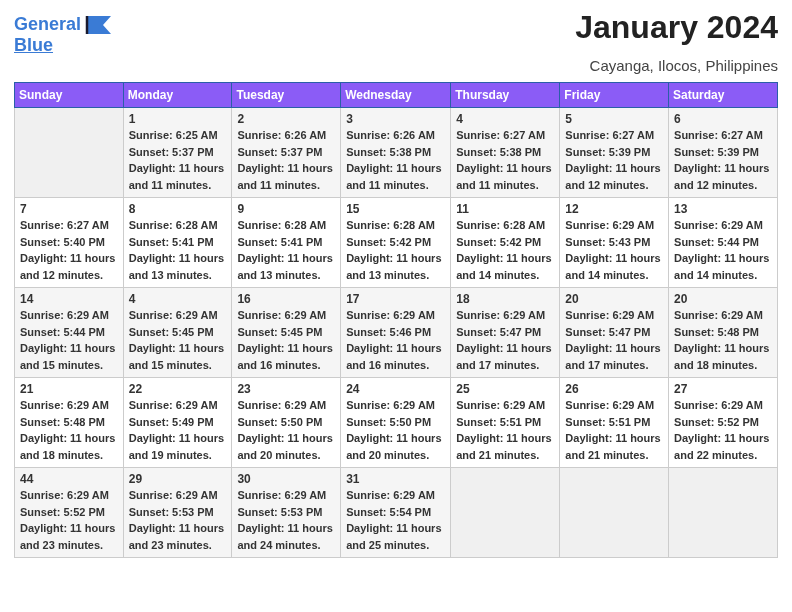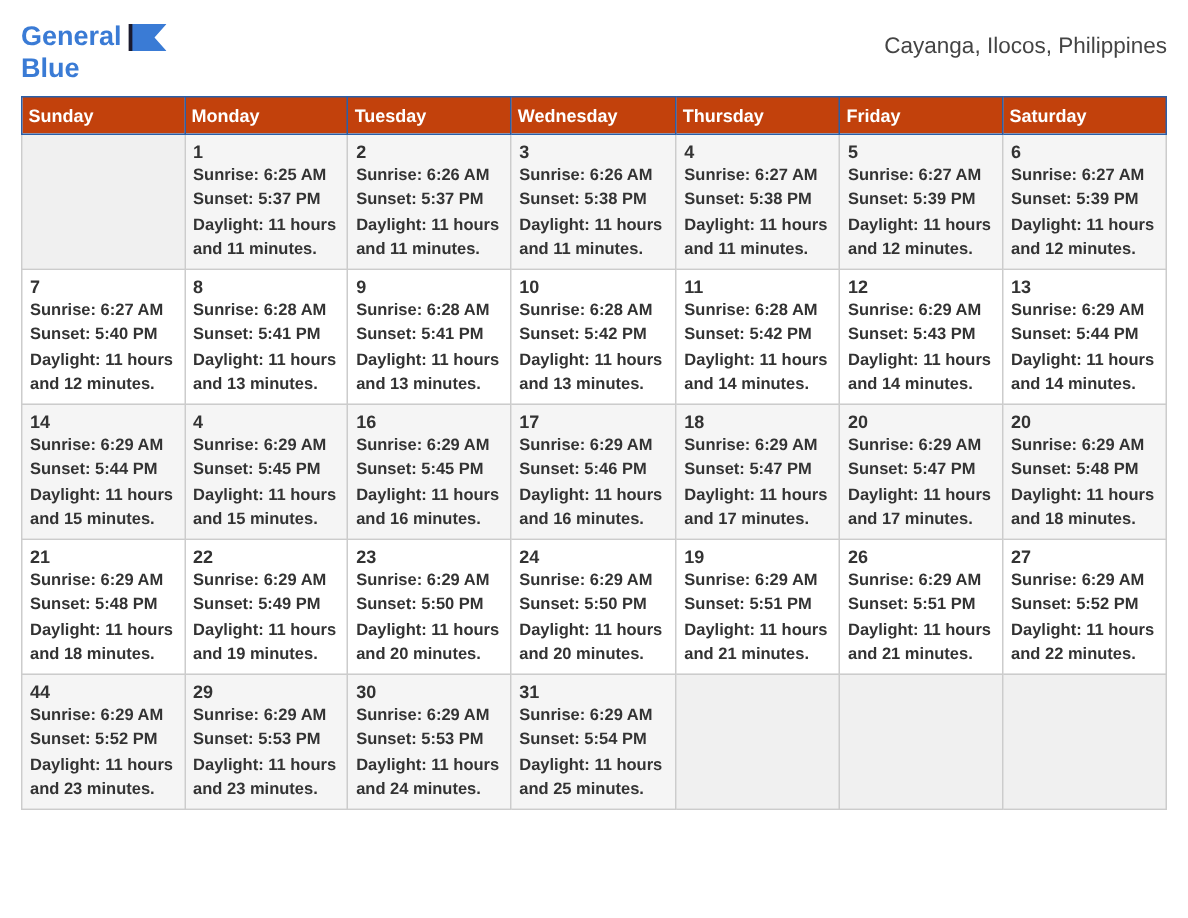--- a/index.html
+++ b/index.html
@@ -52,21 +52,21 @@
       font-size: 15px;
       color: #444;
       margin-top: 12px;
     }
     table {
       width: 100%;
       border-collapse: collapse;
       font-size: 10.5px;
     }
     thead tr th {
-      background-color: #c2410c;
+      background-color: #8b5cf6;
       color: #fff;
       padding: 5px 4px;
       text-align: left;
       font-size: 12px;
       font-weight: bold;
       border: 1px solid #2a5fa8;
     }
     tbody tr td {
       border: 1px solid #ccc;
       padding: 4px 5px;
@@ -109,24 +109,25 @@
         <div style="display:flex;align-items:center;">
           <span class="logo-text">
             <span>General</span>
             
           </span>
           <svg class="logo-icon" viewBox="0 0 28 22" xmlns="http://www.w3.org/2000/svg">
             <polygon points="4,2 28,2 20,11 28,20 4,20" fill="#3a7bd5"></polygon>
             <line x1="4" y1="2" x2="4" y2="20" stroke="#1a1a2e" stroke-width="2.5"></line>
           </svg>
         </div>
-        <div class="logo-text" style="color:#3a7bd5;">Blue</div>
+        <div class="logo-text" style="color:#3a7bd5;text-decoration:underline;">Blue</div>
       </div>
     </div>
     <div class="title-area">
+      <div class="month-year">January 2024</div>
       <div class="location">Cayanga, Ilocos, Philippines</div>
     </div>
   </div>
 
   <table>
     <thead>
       <tr>
         <th>Sunday</th>
         <th>Monday</th>
         <th>Tuesday</th>
@@ -171,21 +172,21 @@
           </td>
           <td>
             <span class="day-number">8</span>
             <div class="day-info">Sunrise: 6:28 AM<br>Sunset: 5:41 PM<br>Daylight: 11 hours<br>and 13 minutes.</div>
           </td>
           <td>
             <span class="day-number">9</span>
             <div class="day-info">Sunrise: 6:28 AM<br>Sunset: 5:41 PM<br>Daylight: 11 hours<br>and 13 minutes.</div>
           </td>
           <td>
-            <span class="day-number">10</span>
+            <span class="day-number">15</span>
             <div class="day-info">Sunrise: 6:28 AM<br>Sunset: 5:42 PM<br>Daylight: 11 hours<br>and 13 minutes.</div>
           </td>
           <td>
             <span class="day-number">11</span>
             <div class="day-info">Sunrise: 6:28 AM<br>Sunset: 5:42 PM<br>Daylight: 11 hours<br>and 14 minutes.</div>
           </td>
           <td>
             <span class="day-number">12</span>
             <div class="day-info">Sunrise: 6:29 AM<br>Sunset: 5:43 PM<br>Daylight: 11 hours<br>and 14 minutes.</div>
           </td>
@@ -235,21 +236,21 @@
           </td>
           <td>
             <span class="day-number">23</span>
             <div class="day-info">Sunrise: 6:29 AM<br>Sunset: 5:50 PM<br>Daylight: 11 hours<br>and 20 minutes.</div>
           </td>
           <td>
             <span class="day-number">24</span>
             <div class="day-info">Sunrise: 6:29 AM<br>Sunset: 5:50 PM<br>Daylight: 11 hours<br>and 20 minutes.</div>
           </td>
           <td>
-            <span class="day-number">19</span>
+            <span class="day-number">25</span>
             <div class="day-info">Sunrise: 6:29 AM<br>Sunset: 5:51 PM<br>Daylight: 11 hours<br>and 21 minutes.</div>
           </td>
           <td>
             <span class="day-number">26</span>
             <div class="day-info">Sunrise: 6:29 AM<br>Sunset: 5:51 PM<br>Daylight: 11 hours<br>and 21 minutes.</div>
           </td>
           <td>
             <span class="day-number">27</span>
             <div class="day-info">Sunrise: 6:29 AM<br>Sunset: 5:52 PM<br>Daylight: 11 hours<br>and 22 minutes.</div>
           </td>

